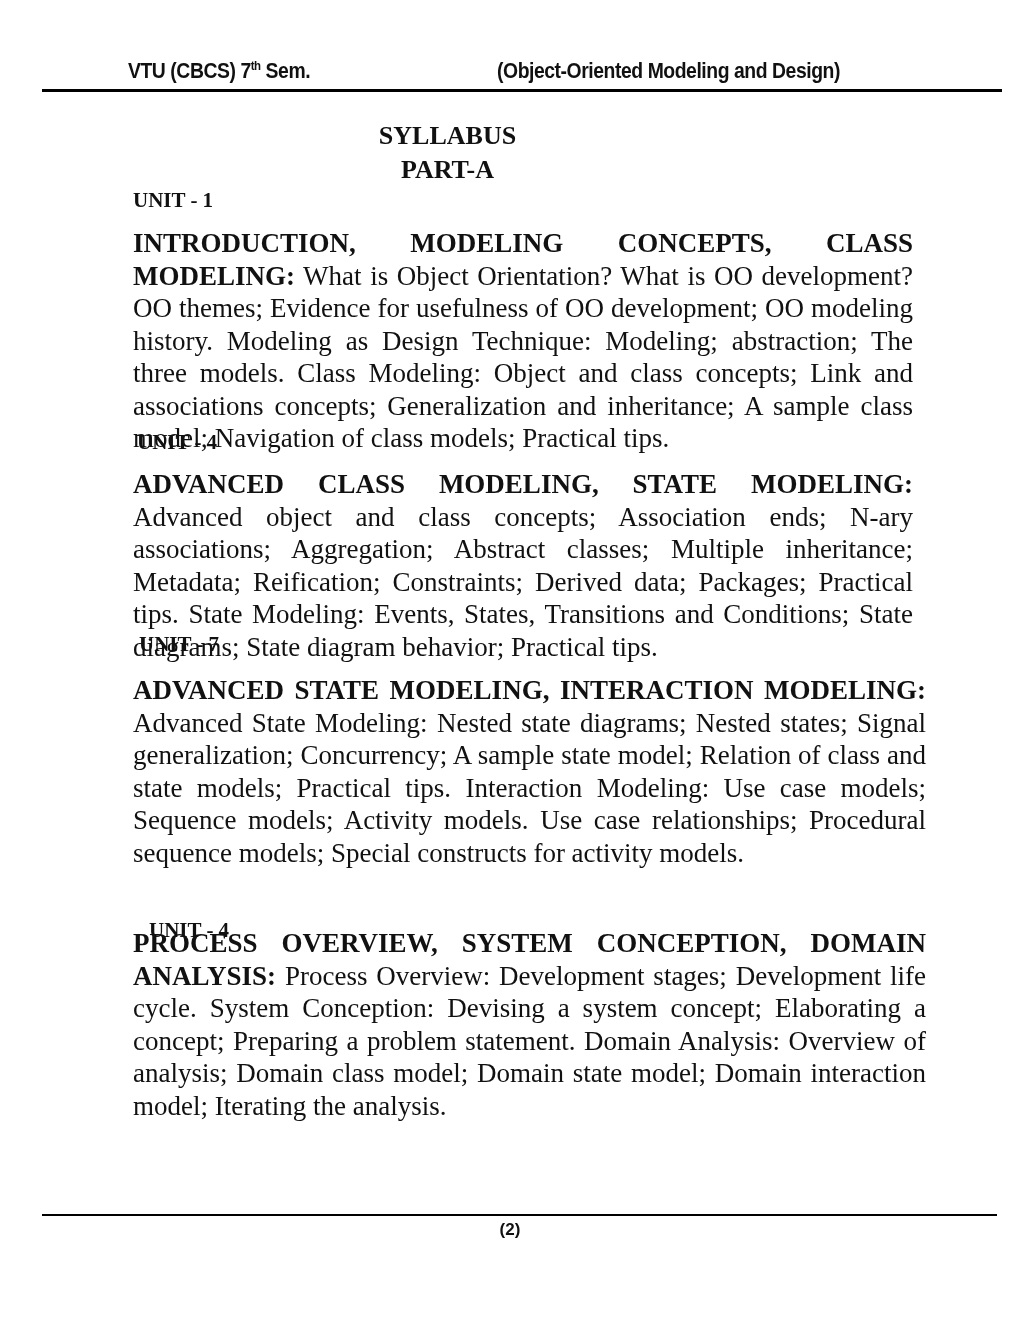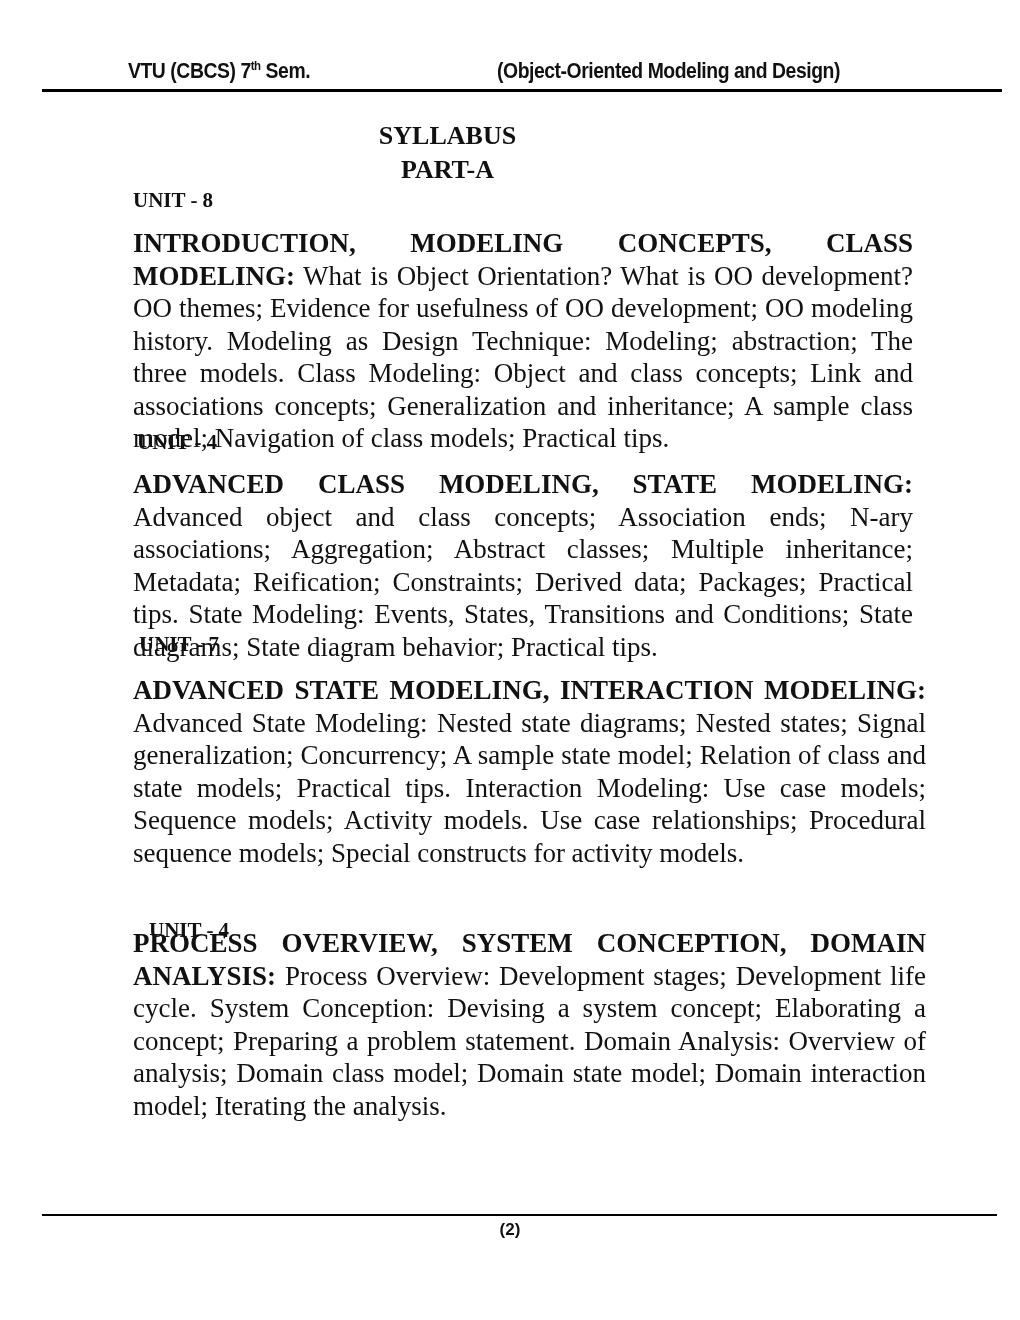--- a/index.html
+++ b/index.html
@@ -23,21 +23,21 @@
 
 <div class="header">
   <div class="header-left"><span>VTU (CBCS) 7</span><sup>th</sup><span> Sem.</span></div>
   <div class="header-right">(Object-Oriented Modeling and Design)</div>
 </div>
 <div class="header-rule"></div>
 
 <div class="title title1">SYLLABUS</div>
 <div class="title title2">PART-A</div>
 
-<div class="unit" style="left:133px; top:188px;">UNIT - 8</div>
+<div class="unit" style="left:133px; top:188px;">UNIT - 1</div>
 <div class="para" style="top:227px;"><b>INTRODUCTION, MODELING CONCEPTS, CLASS MODELING:</b><span> What is Object Orientation? What is OO development? OO themes; Evidence for usefulness of OO development; OO modeling history. Modeling as Design Technique: Modeling; abstraction; The three models. Class Modeling: Object and class concepts; Link and associations concepts; Generalization and inheritance; A sample class model; Navigation of class models; Practical tips.</span></div>
 
 <div class="unit" style="left:137px; top:430px;">UNIT - 4</div>
 <div class="para" style="top:468px;"><b>ADVANCED CLASS MODELING, STATE MODELING:</b><span> Advanced object and class concepts; Association ends; N-ary associations; Aggregation; Abstract classes; Multiple inheritance; Metadata; Reification; Constraints; Derived data; Packages; Practical tips. State Modeling: Events, States, Transitions and Conditions; State diagrams; State diagram behavior; Practical tips.</span></div>
 
 <div class="unit" style="left:139px; top:632px;">UNIT - 7</div>
 <div class="para" style="top:674px; width:793px;"><b>ADVANCED STATE MODELING, INTERACTION MODELING:</b><span> Advanced State Modeling: Nested state diagrams; Nested states; Signal generalization; Concurrency; A sample state model; Relation of class and state models; Practical tips. Interaction Modeling: Use case models; Sequence models; Activity models. Use case relationships; Procedural sequence models; Special constructs for activity models.</span></div>
 
 <div class="unit" style="left:139px; top:918px;margin-left:10px;">UNIT - 4</div>
 <div class="para" style="top:927px; width:793px;"><b>PROCESS OVERVIEW, SYSTEM CONCEPTION, DOMAIN ANALYSIS:</b><span> Process Overview: Development stages; Development life cycle. System Conception: Devising a system concept; Elaborating a concept; Preparing a problem statement. Domain Analysis: Overview of analysis; Domain class model; Domain state model; Domain interaction model; Iterating the analysis.</span></div>

